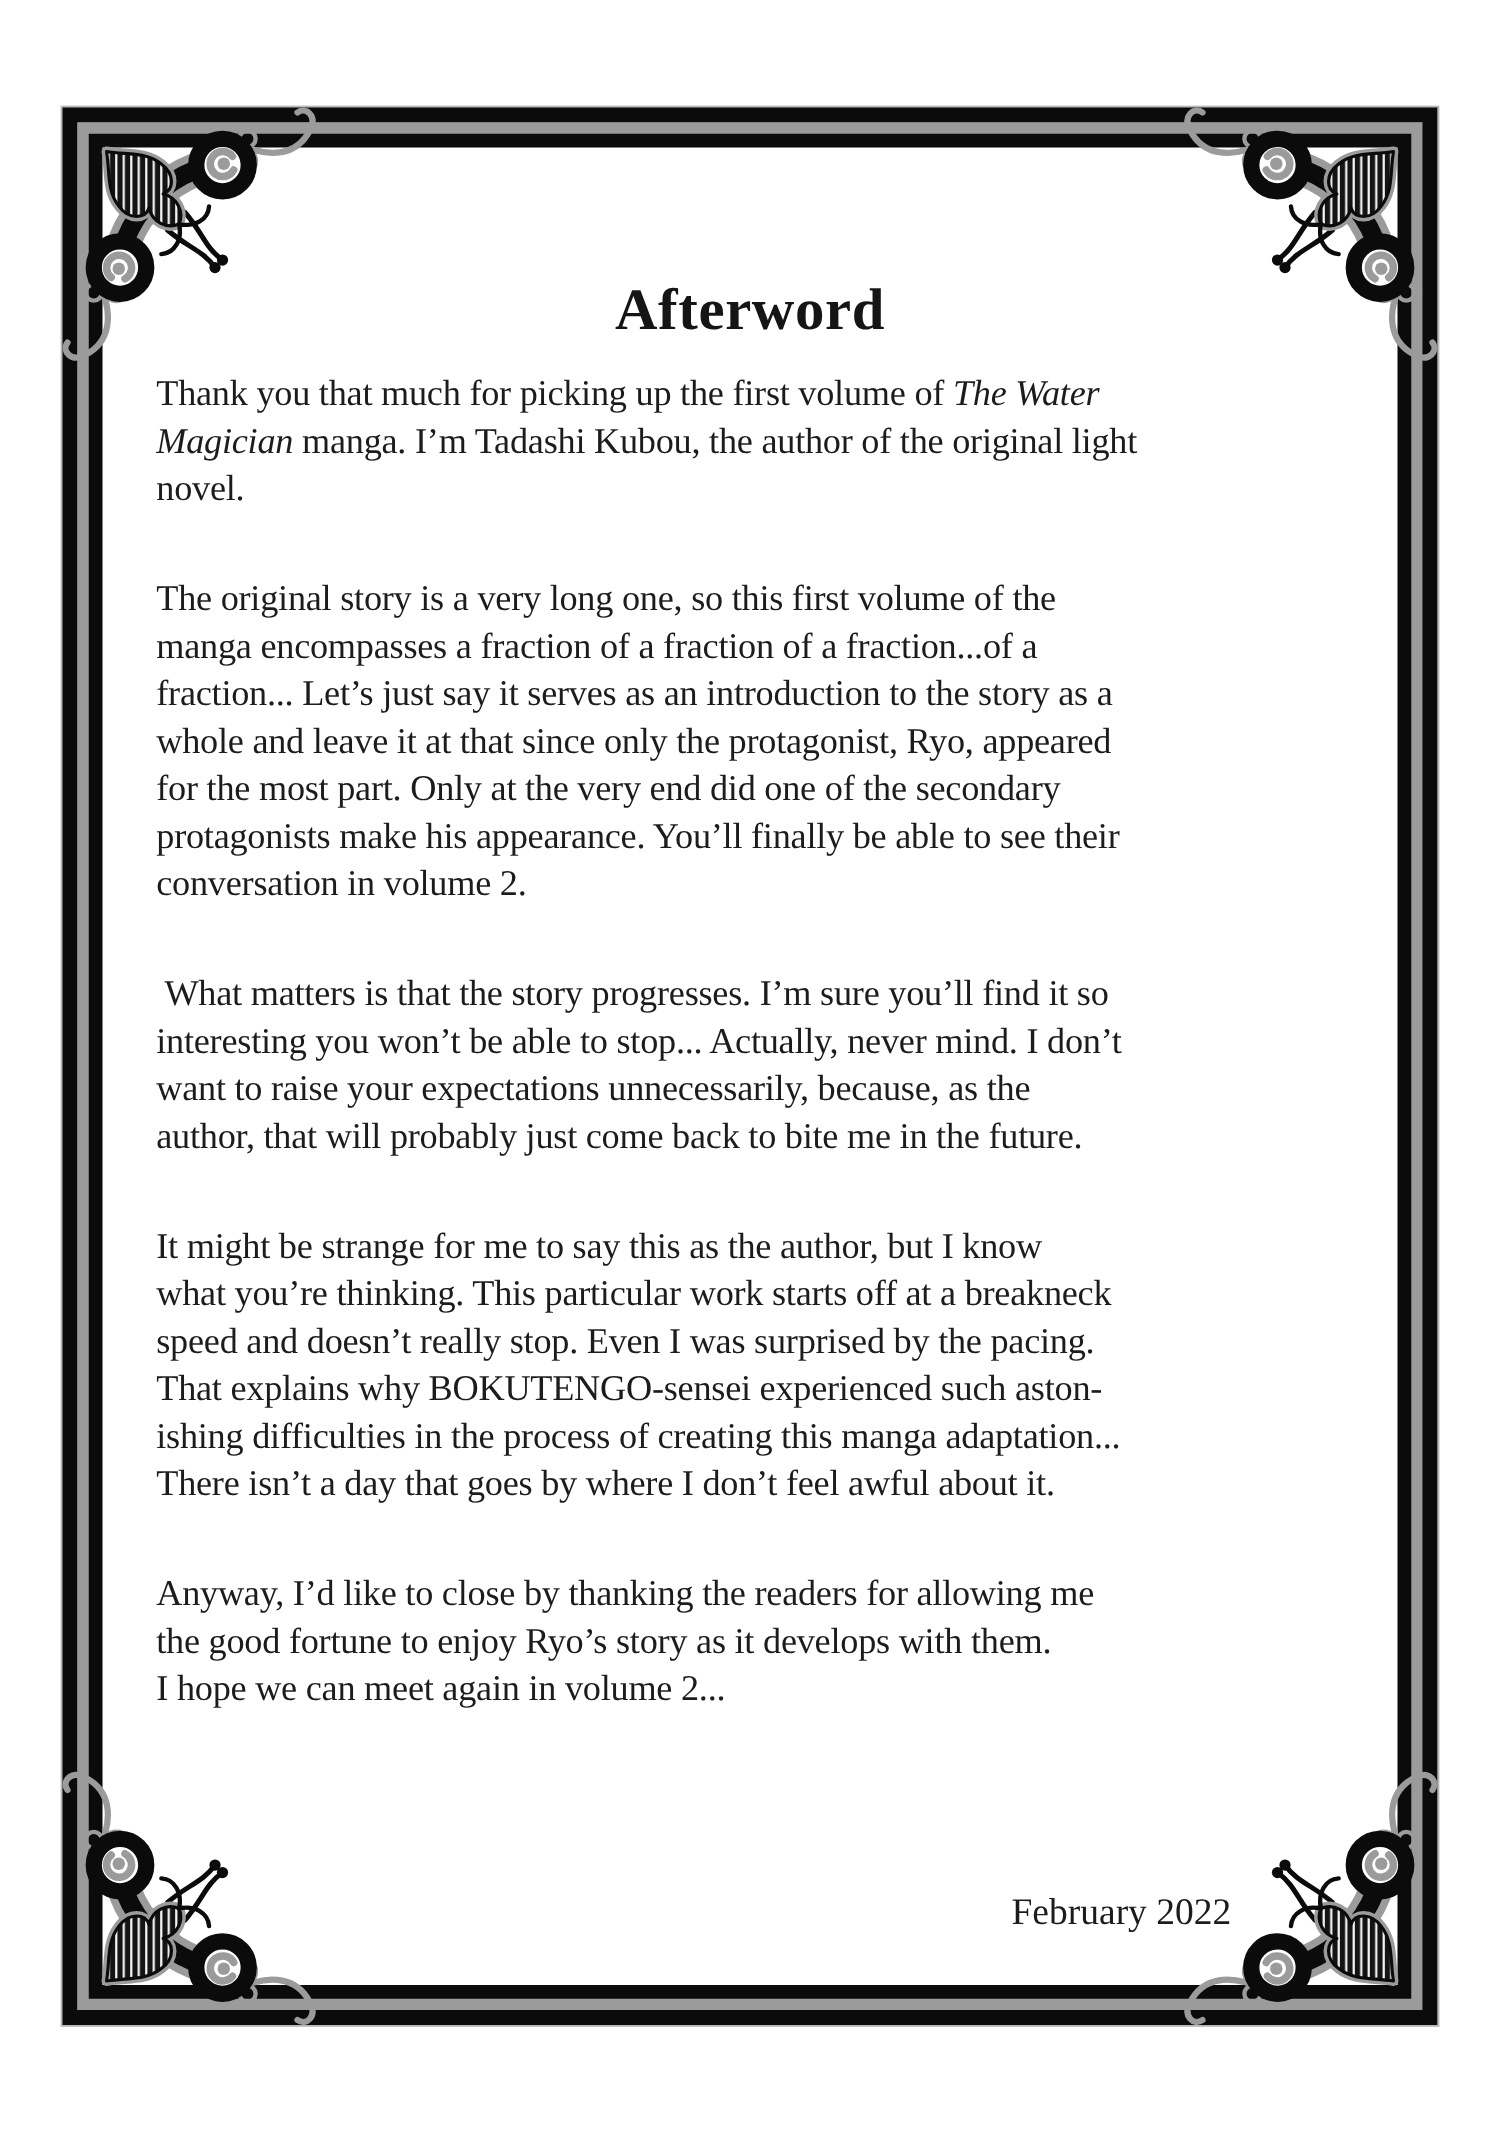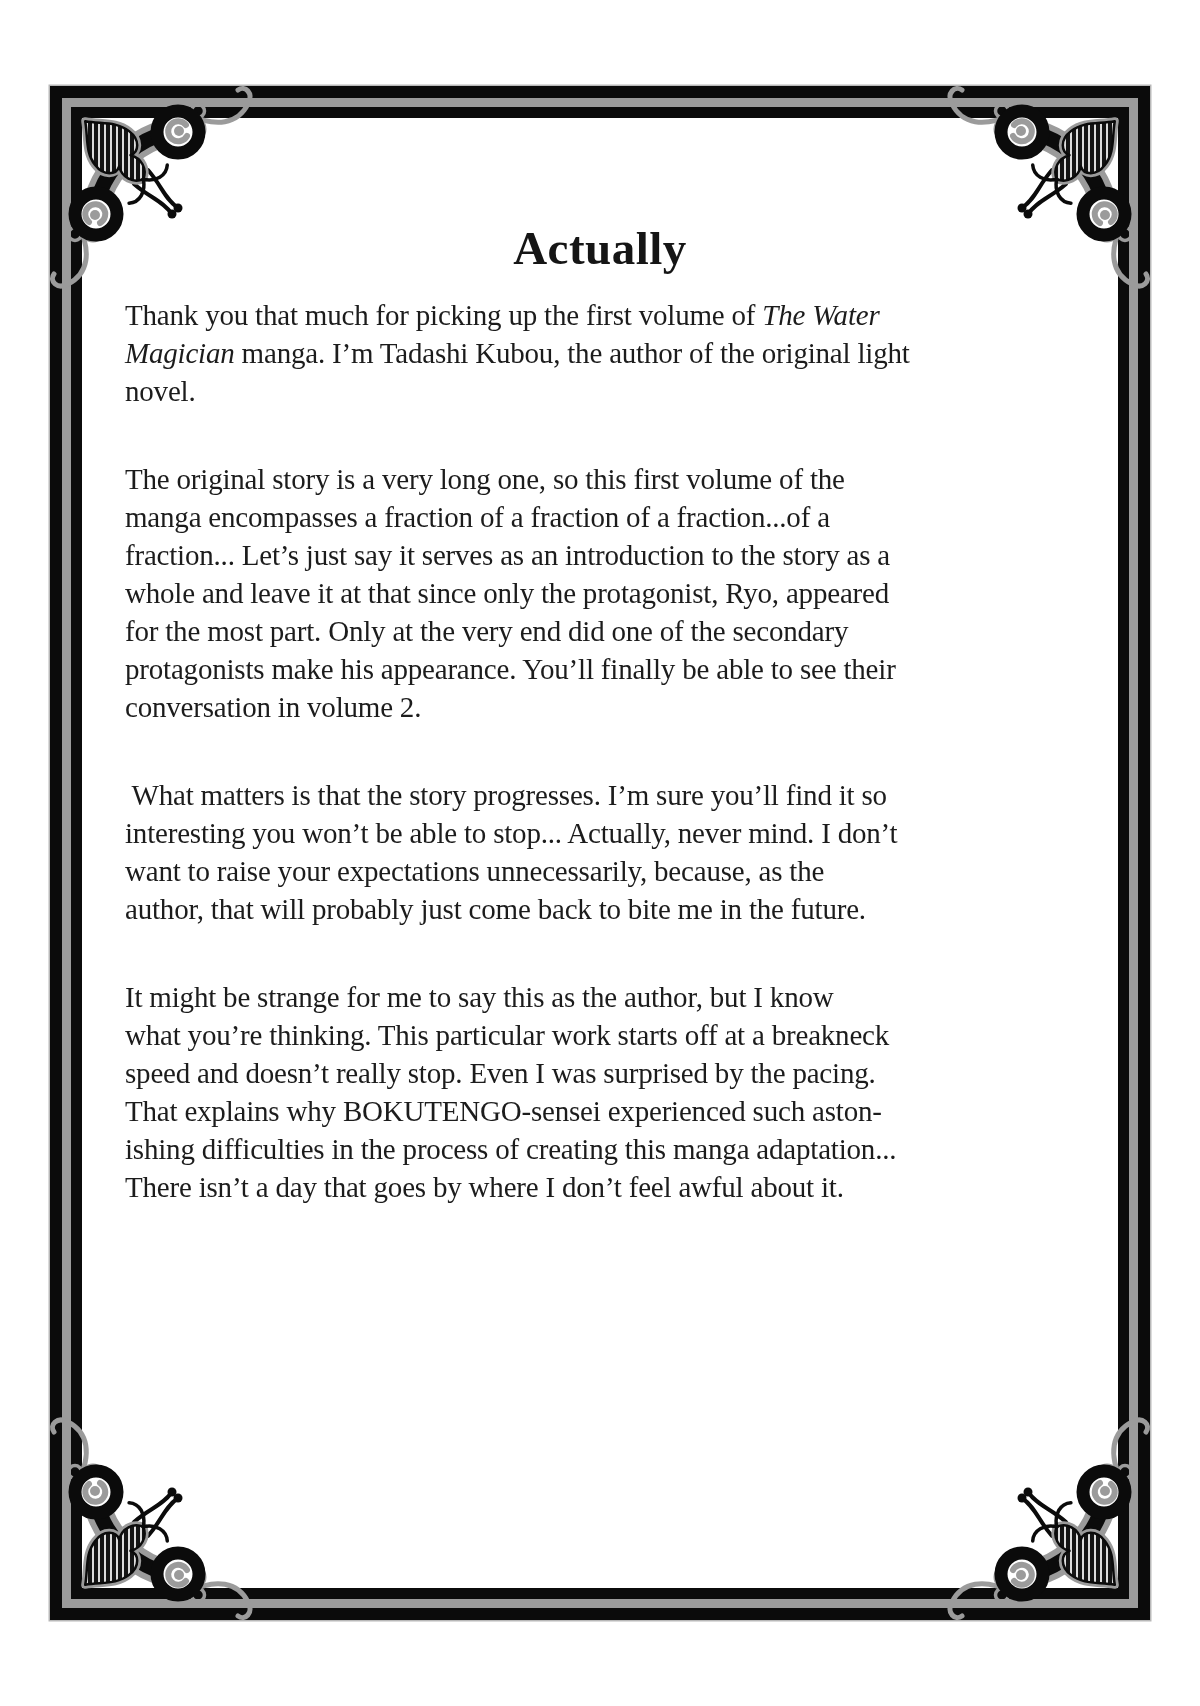--- a/index.html
+++ b/index.html
@@ -114,21 +114,21 @@
 <svg class="corner tr">
     <use href="#orn"></use>
   </svg>
 <svg class="corner bl">
     <use href="#orn"></use>
   </svg>
 <svg class="corner br">
     <use href="#orn"></use>
   </svg>
 
-<h1 class="title">Actually</h1>
+<h1 class="title">Afterword</h1>
 
 <div class="content">
   <p><span>Thank you that much for picking up the first volume of </span><span class="it">The Water
 Magician</span><span> manga. I’m Tadashi Kubou, the author of the original light
 novel.</span></p>
   <p>The original story is a very long one, so this first volume of the
 manga encompasses a fraction of a fraction of a fraction...of a
 fraction... Let’s just say it serves as an introduction to the story as a
 whole and leave it at that since only the protagonist, Ryo, appeared
 for the most part. Only at the very end did one of the secondary
@@ -137,15 +137,19 @@
   <p> What matters is that the story progresses. I’m sure you’ll find it so
 interesting you won’t be able to stop... Actually, never mind. I don’t
 want to raise your expectations unnecessarily, because, as the
 author, that will probably just come back to bite me in the future.</p>
   <p>It might be strange for me to say this as the author, but I know
 what you’re thinking. This particular work starts off at a breakneck
 speed and doesn’t really stop. Even I was surprised by the pacing.
 That explains why BOKUTENGO-sensei experienced such aston-
 ishing difficulties in the process of creating this manga adaptation...
 There isn’t a day that goes by where I don’t feel awful about it.</p>
+  <p>Anyway, I’d like to close by thanking the readers for allowing me
+the good fortune to enjoy Ryo’s story as it develops with them.
+I hope we can meet again in volume 2...</p>
   <div class="signature">
+    <div>February 2022</div>
   </div>
 </div>
 
 </body></html>

